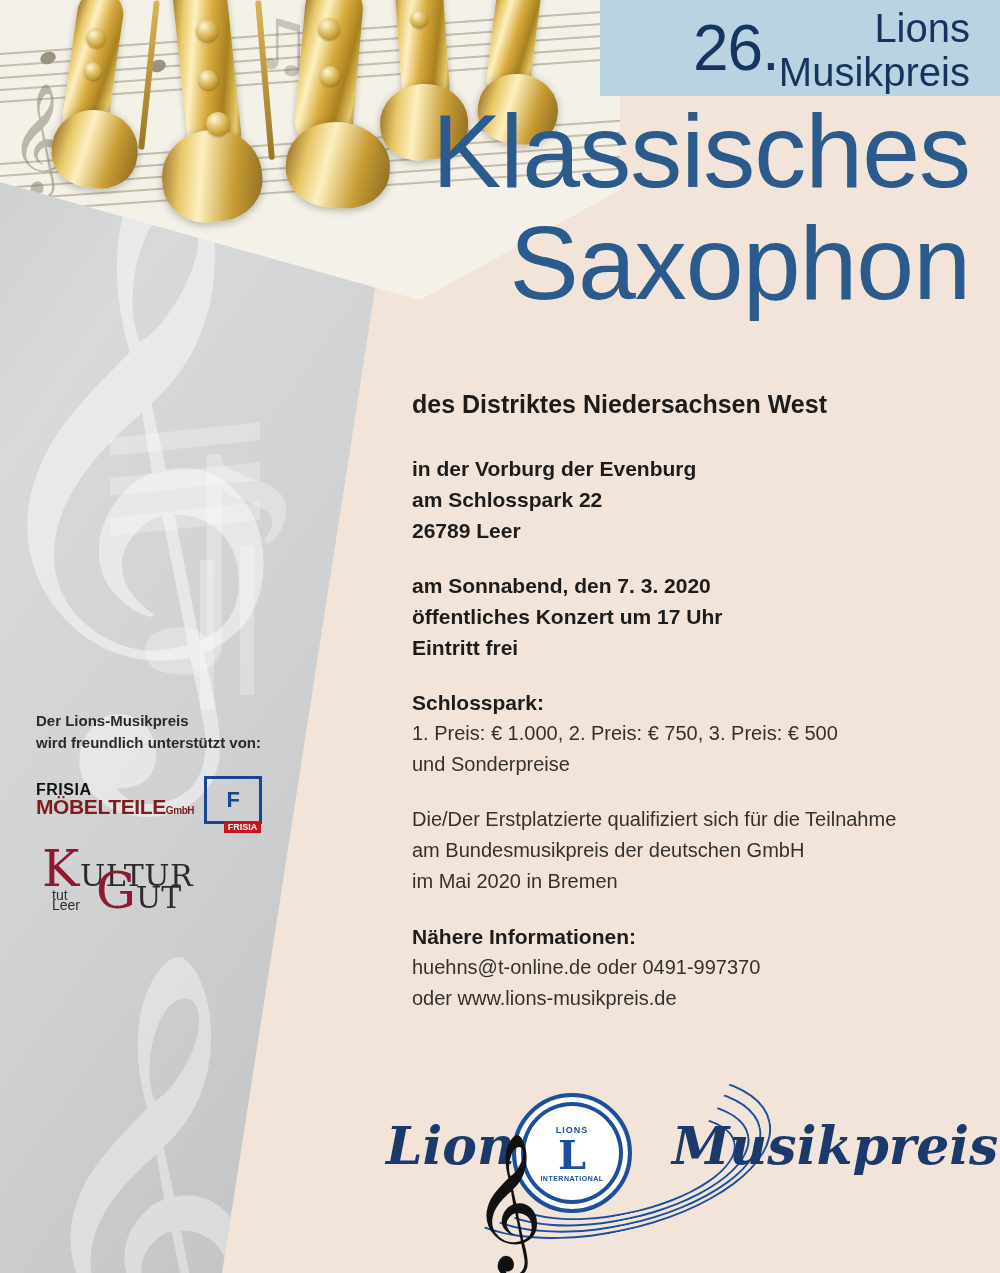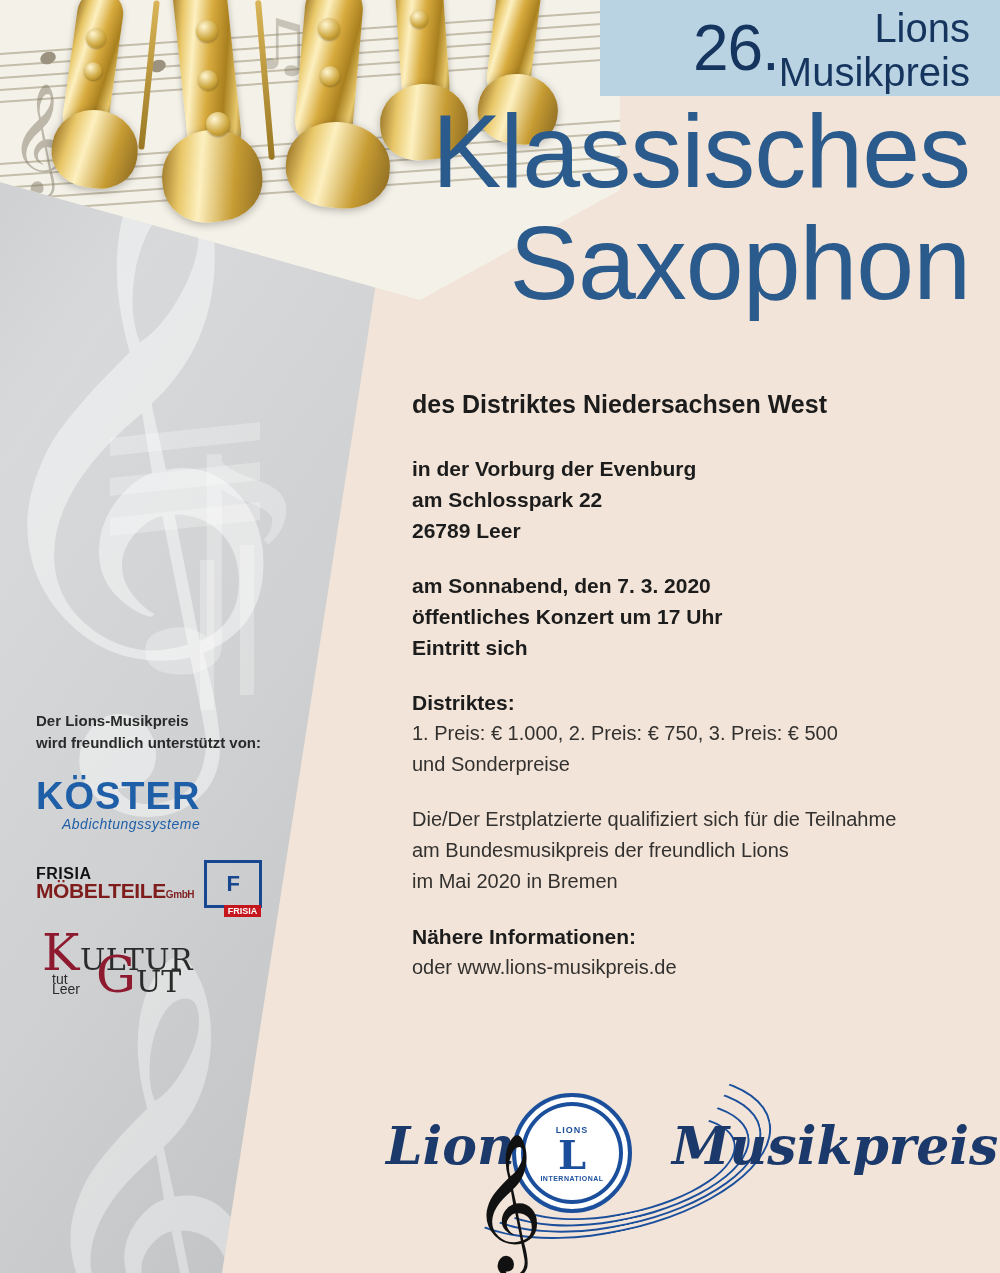--- a/index.html
+++ b/index.html
@@ -483,48 +483,45 @@
       <div class="b-bold">des Distriktes Niedersachsen West</div>
     </div>
     <div class="blk">
       <div class="b-strong">in der Vorburg der Evenburg</div>
       <div class="b-strong">am Schlosspark 22</div>
       <div class="b-strong">26789 Leer</div>
     </div>
     <div class="blk">
       <div class="b-strong">am Sonnabend, den 7. 3. 2020</div>
       <div class="b-strong">öffentliches Konzert um 17 Uhr</div>
-      <div class="b-strong">Eintritt sich</div>
+      <div class="b-strong">Eintritt frei</div>
     </div>
     <div class="blk">
-      <div class="b-strong">Distriktes:</div>
+      <div class="b-strong">Schlosspark:</div>
       <div class="b-normal">1. Preis: € 1.000, 2. Preis: € 750, 3. Preis: € 500</div>
       <div class="b-normal">und Sonderpreise</div>
     </div>
     <div class="blk">
       <div class="b-normal">Die/Der Erstplatzierte qualifiziert sich für die Teilnahme</div>
-      <div class="b-normal">am Bundesmusikpreis der freundlich Lions</div>
+      <div class="b-normal">am Bundesmusikpreis der deutschen GmbH</div>
       <div class="b-normal">im Mai 2020 in Bremen</div>
     </div>
     <div class="blk">
       <div class="b-strong">Nähere Informationen:</div>
+      <div class="b-normal">huehns@t-online.de oder 0491-997370</div>
       <div class="b-normal">oder www.lions-musikpreis.de</div>
     </div>
   </div>
 
   <div class="sponsors">
     <div class="sponsor-note">
       <div>Der Lions-Musikpreis</div>
       <div>wird freundlich unterstützt von:</div>
     </div>
 
-    <div class="koester">
-      <div class="koester-name">KÖSTER</div>
-      <div class="koester-sub">Abdichtungssysteme</div>
-    </div>
 
     <div class="frisia">
       <div class="frisia-text">
         <div class="frisia-l1">FRISIA</div>
         <div class="frisia-l2">
           <span>MÖBELTEILE</span><span class="frisia-gmbh">GmbH</span>
         </div>
       </div>
       <div class="frisia-mark">
         <span>F</span>

